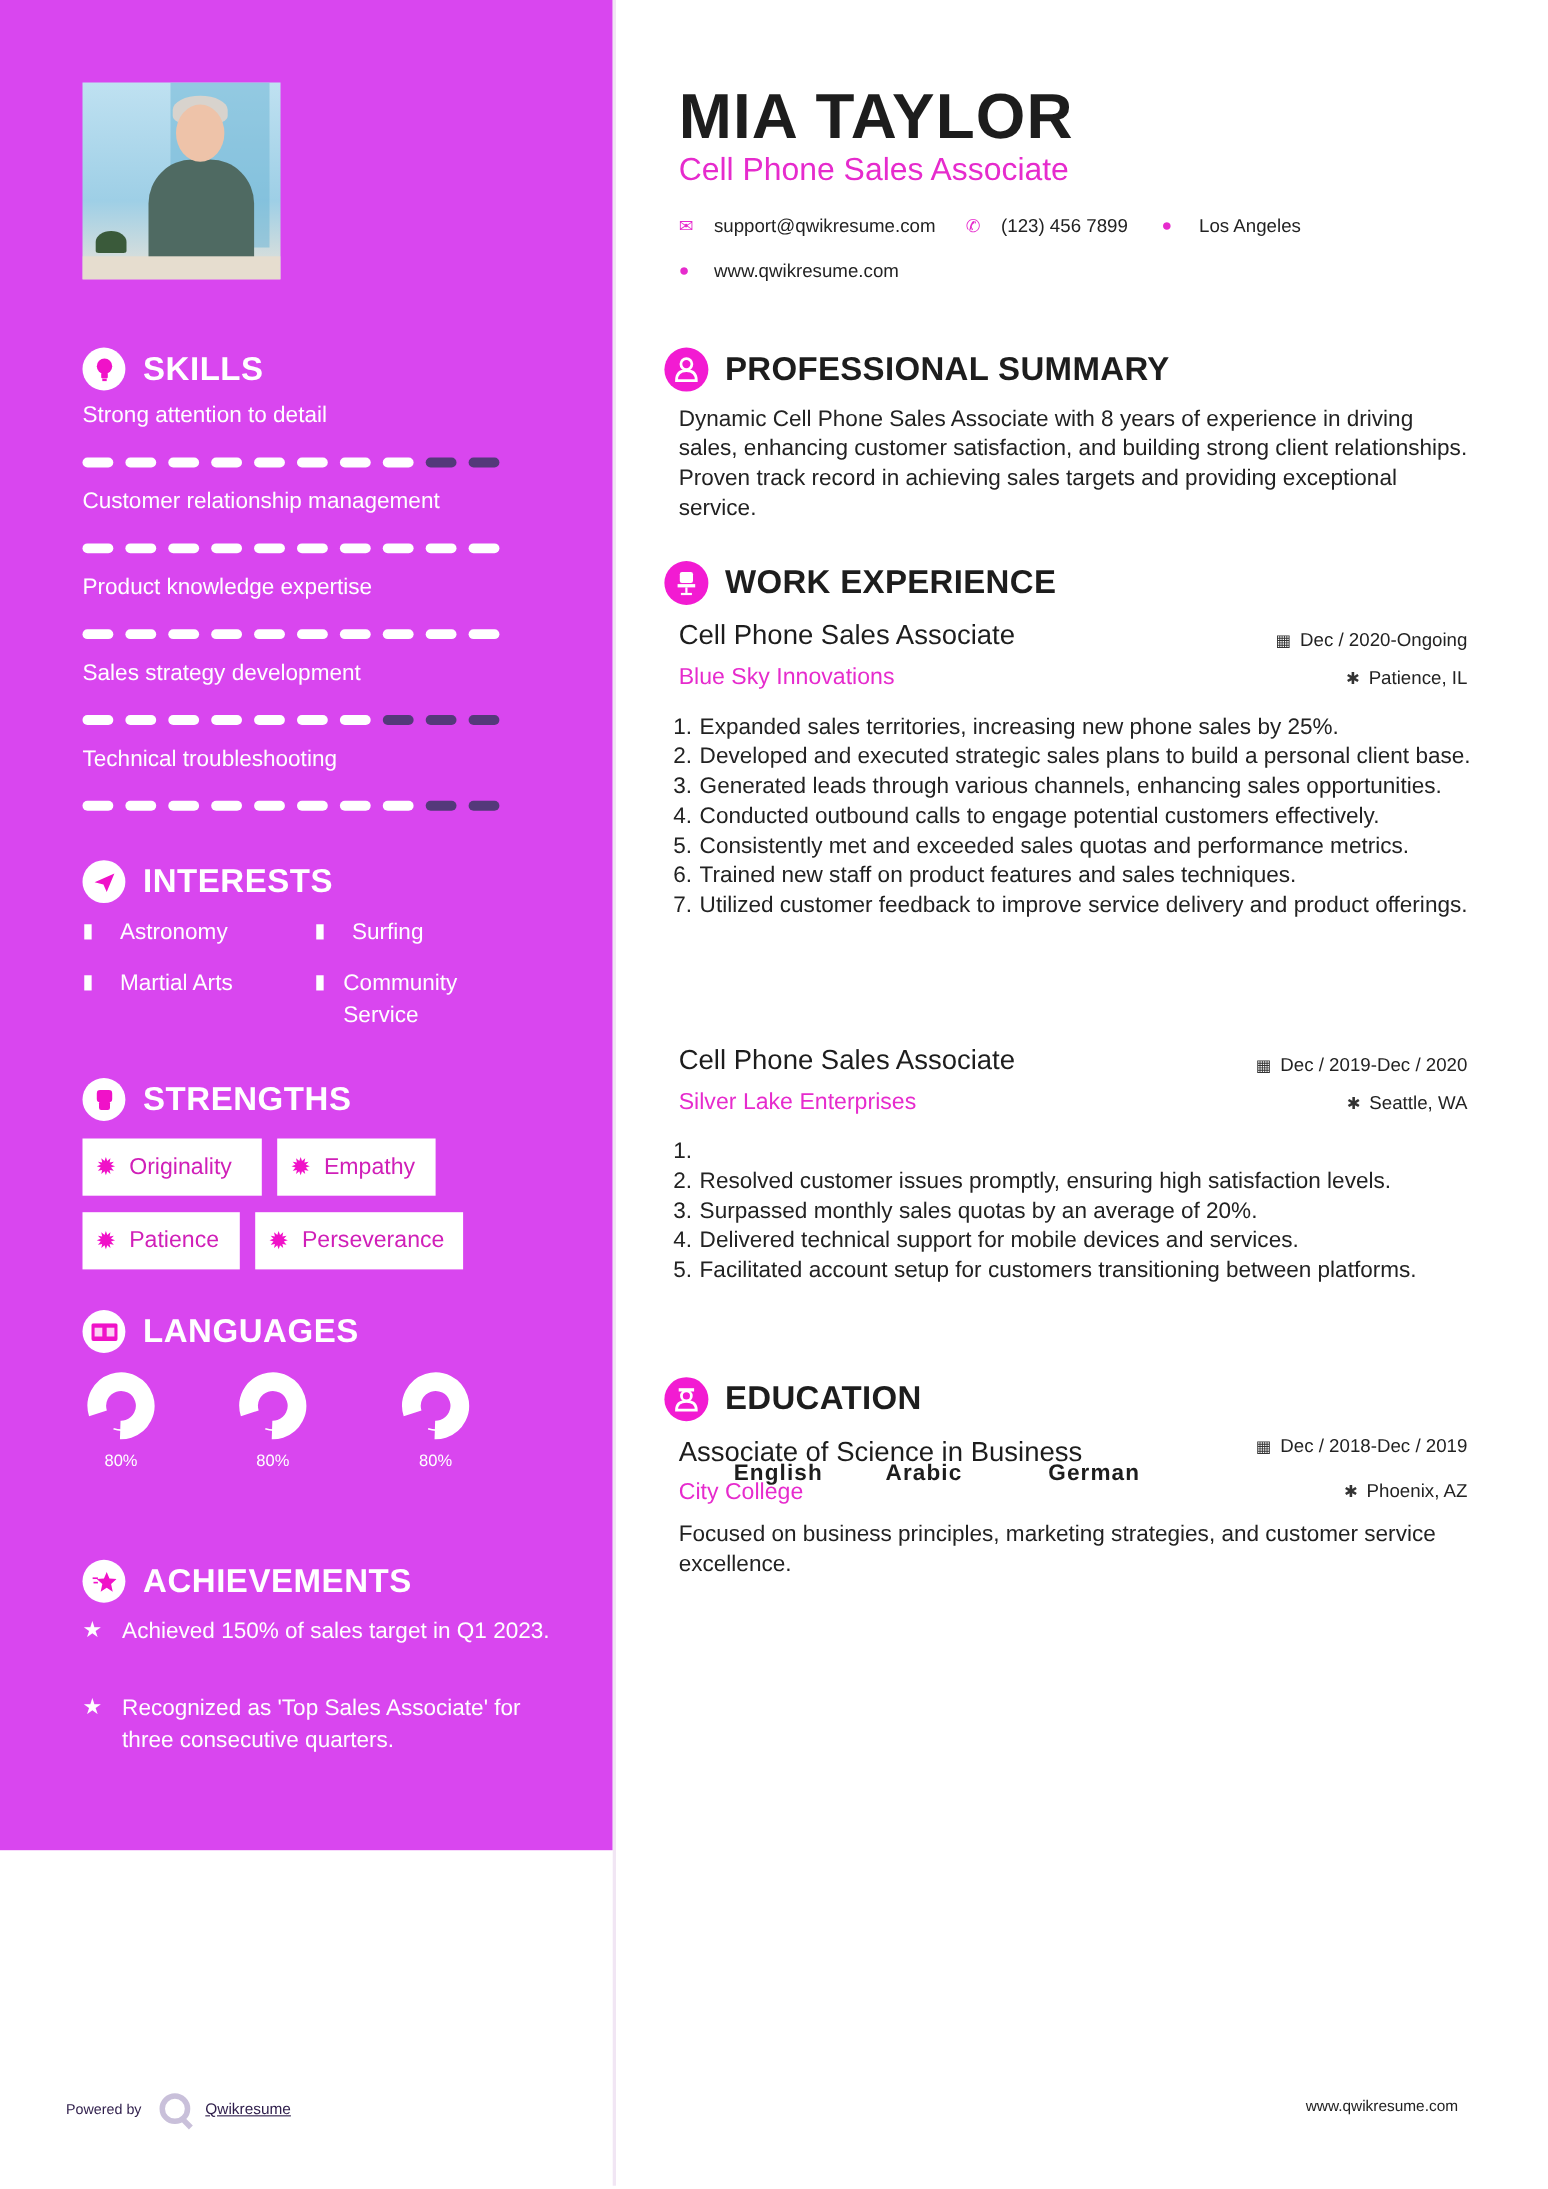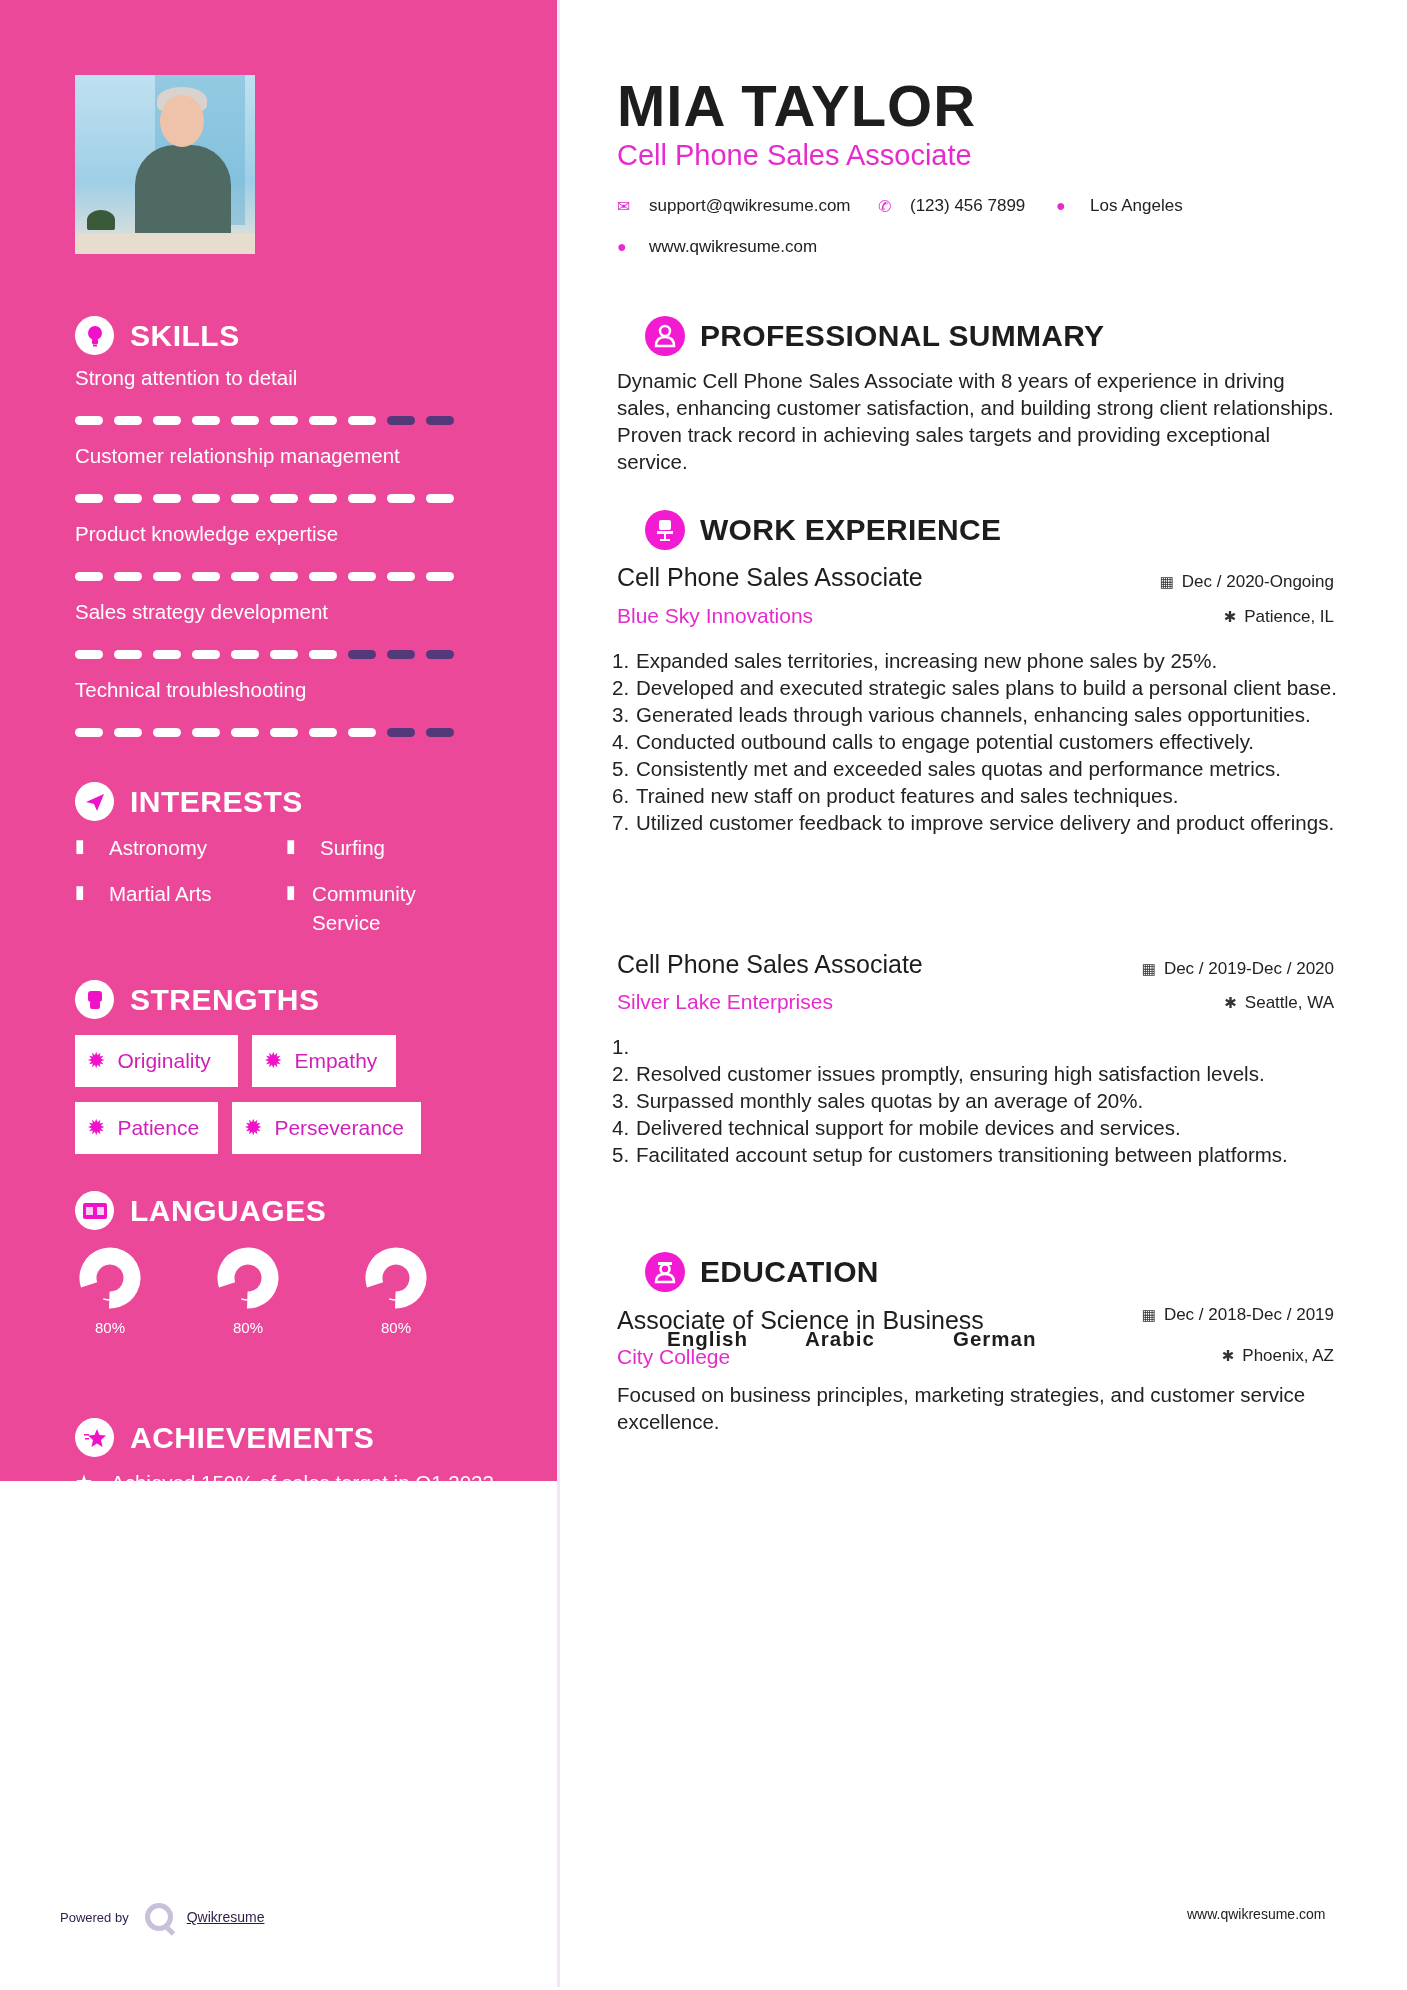--- a/index.html
+++ b/index.html
@@ -1,19 +1,19 @@
 <!DOCTYPE html>
 <html><head>
 <meta charset="utf-8">
 <style>
   * { box-sizing: border-box; margin: 0; padding: 0; }
   html, body { width: 1407px; height: 1990px; background: #ffffff; overflow: hidden; }
   body { position: relative; font-family: "Liberation Sans", "DejaVu Sans", sans-serif; color: #222; }
 
-  .sidebar { position: absolute; left: 0; top: 0; width: 557px; height: 1481px; background: #ec4899; color: #fff; }
+  .sidebar { position: absolute; left: 0; top: 0; width: 557px; height: 1682px; background: #d946ef; color: #fff; }
   .sidebar-edge { position: absolute; left: 557px; top: 0; width: 3px; height: 1987px; background: #f1e6f4; }
 
   .photo { position: absolute; left: 75px; top: 75px; width: 180px; height: 179px; overflow: hidden; background: linear-gradient(180deg,#bfe1f1 0%,#9ecfe6 60%,#e9e3d9 100%); }
   .photo .bg-window { position: absolute; left: 80px; top: 0; width: 90px; height: 150px; background: #6fb7d6; opacity: .55; }
   .photo .body { position: absolute; left: 60px; top: 70px; width: 96px; height: 96px; border-radius: 40px 40px 6px 6px; background: #4f6a62; }
   .photo .head { position: absolute; left: 85px; top: 20px; width: 44px; height: 52px; border-radius: 50%; background: #eec3a9; }
   .photo .hair { position: absolute; left: 82px; top: 12px; width: 50px; height: 26px; border-radius: 50% 50% 30% 30%; background: #d8d3cd; }
   .photo .desk { position: absolute; left: 0; top: 158px; width: 180px; height: 21px; background: #e6ddcf; }
   .photo .plant { position: absolute; left: 12px; top: 135px; width: 28px; height: 20px; border-radius: 50% 50% 10% 10%; background: #3a5a3a; }
 
@@ -46,21 +46,21 @@
   .powered .q { margin: 0 14px 0 16px; width: 28px; height: 28px; border-radius: 50%; border: 5px solid #c9c0da; position: relative; }
   .powered .q::after { content: ""; position: absolute; right: -7px; bottom: -7px; width: 10px; height: 5px; background: #c9c0da; transform: rotate(45deg); }
   .powered a { color: #2e1d4a; text-decoration: underline; font-size: 14px; }
 
   
   .name { position: absolute; left: 617px; top: 72px; font-size: 58px; font-weight: bold; color: #1d1d1d; letter-spacing: 1px; }
   .role { position: absolute; left: 617px; top: 139px; font-size: 29px; color: #e62bcd; }
   .contact { position: absolute; font-size: 17px; color: #222; display: flex; align-items: center; }
   .contact .ci { color: #e62bcd; font-size: 16px; width: 32px; }
 
-  .rs-head { position: absolute; left: 645px; display: flex; align-items: center; }
+  .rs-head { position: absolute; left: 604px; display: flex; align-items: center; }
   .rs-icon { width: 40px; height: 40px; border-radius: 50%; background: #f21bd2; display: flex; align-items: center; justify-content: center; color: #fff; font-size: 20px; }
   .rs-title { margin-left: 15px; font-size: 30px; font-weight: bold; color: #1d1d1d; letter-spacing: .3px; }
 
   .para { position: absolute; left: 617px; width: 720px; font-size: 20.5px; line-height: 27px; color: #222; }
   .job-title { position: absolute; left: 617px; font-size: 25px; color: #1d1d1d; }
   .company { position: absolute; left: 617px; font-size: 21px; color: #e62bcd; }
   .meta { position: absolute; right: 73px; font-size: 17px; color: #222; display: flex; align-items: center; }
   .meta .mi { margin-right: 8px; font-size: 15px; color: #333; }
   .list { position: absolute; left: 612px; width: 730px; font-size: 20.5px; line-height: 27px; color: #222; list-style: none; }
   .list li { display: flex; }

